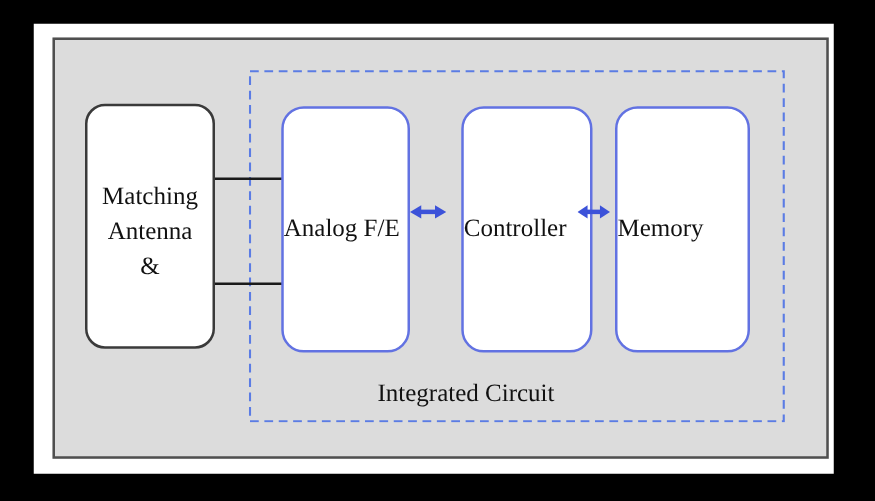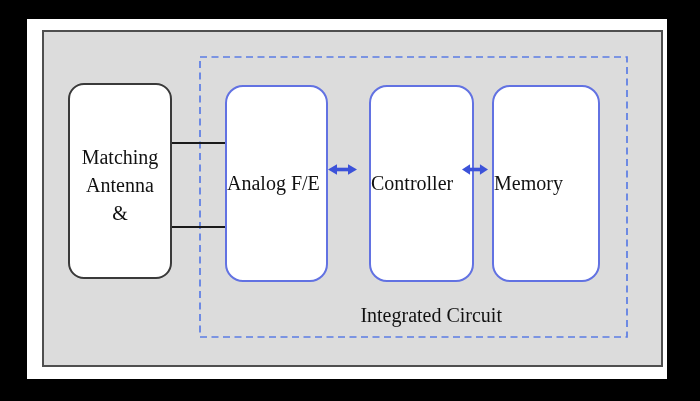--- a/index.html
+++ b/index.html
@@ -67,21 +67,21 @@
 
   .arrow {
     position: absolute; top: 163px; height: 13px;
   }
   .arrow-1 { left: 328px; width: 29px; }
   .arrow-2 { left: 462px; width: 26px; }
   .arrow rect, .arrow polygon { fill: var(--arrow-blue, #3c52d9); }
 
   .ic-label {
     position: absolute; left: 302px; top: 304px; width: 200px;
-    text-align: right; font-size: 20px; line-height: 22px;
+    text-align: left; font-size: 20px; line-height: 22px;
   }
 </style>
 </head>
 <body>
 
 <div class="stage">
 
   <div class="mat"></div>
 
   <div class="panel"></div>

